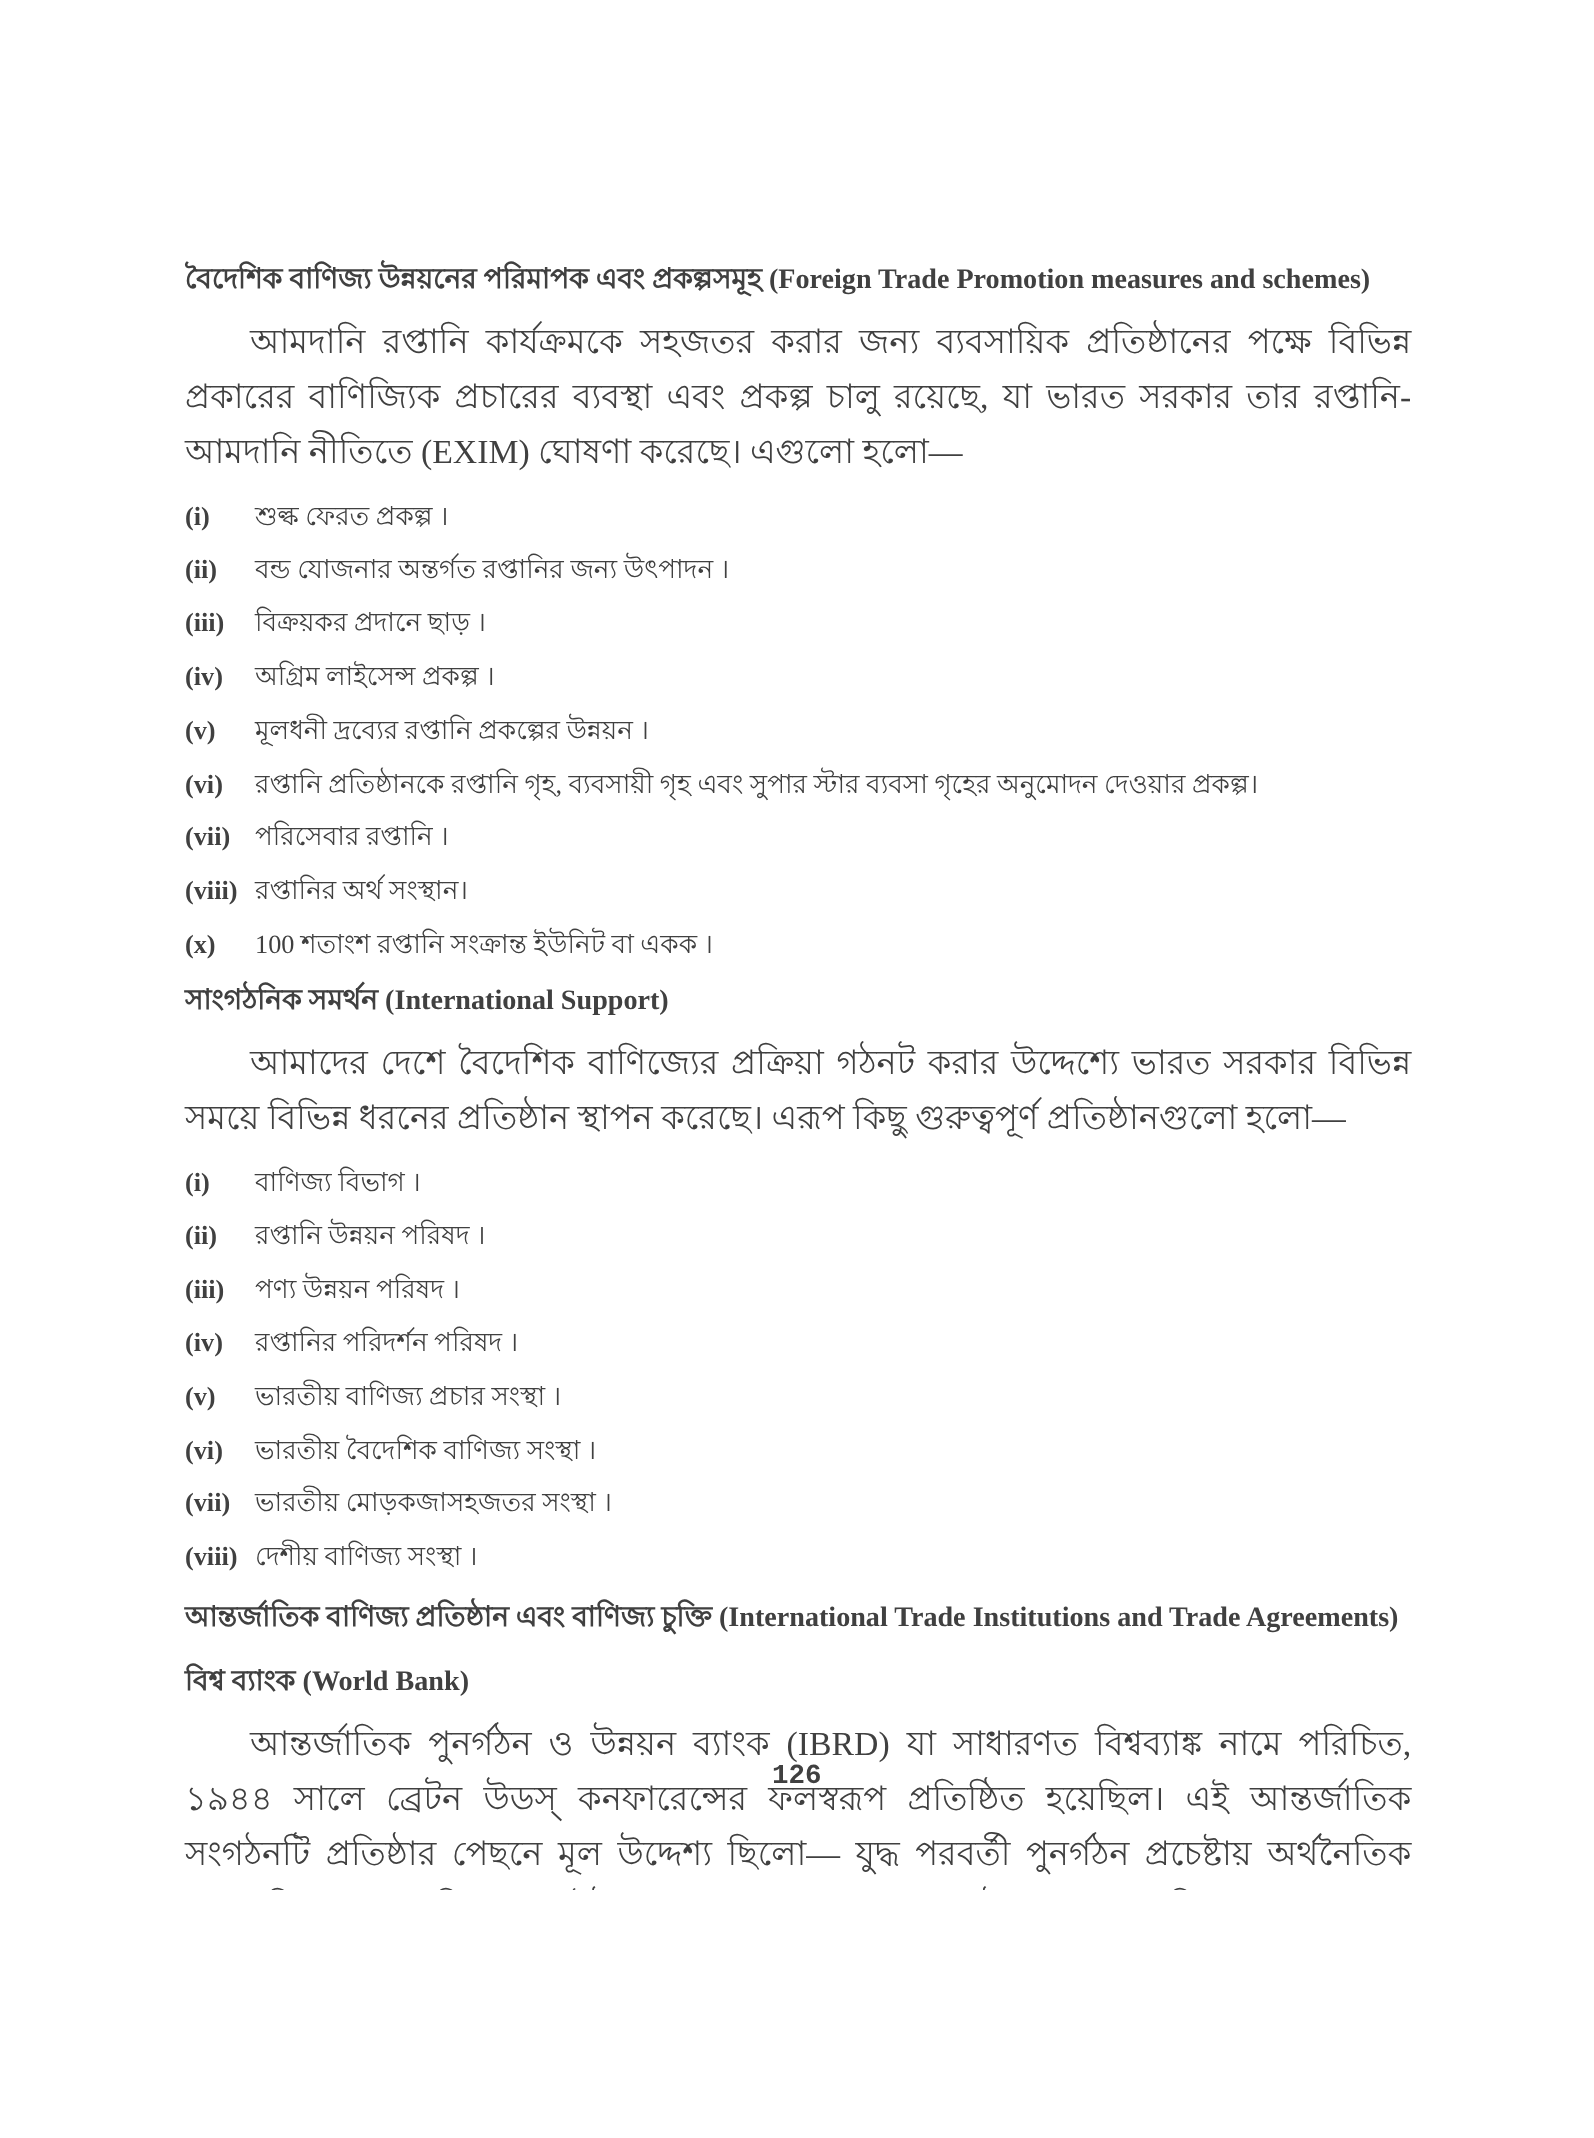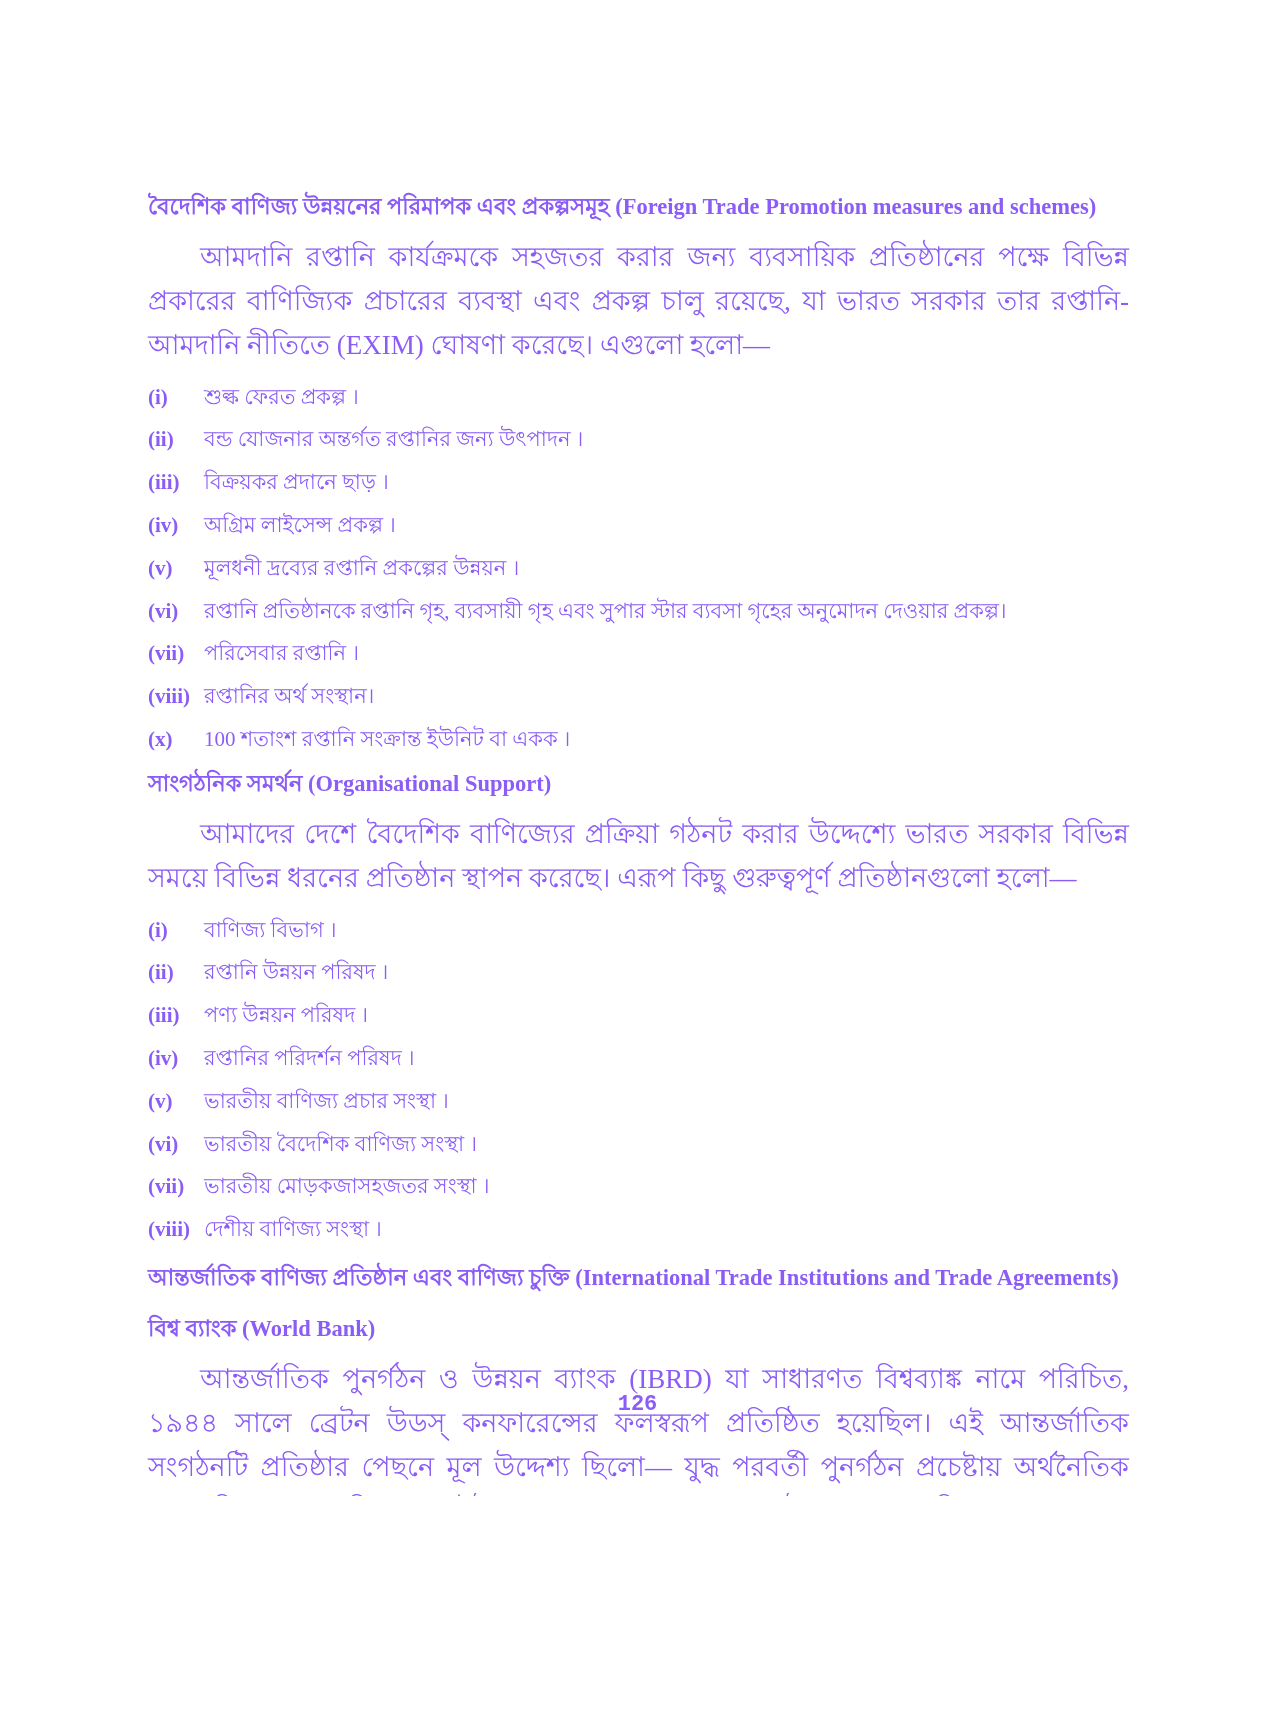--- a/index.html
+++ b/index.html
@@ -1,23 +1,23 @@
 <!DOCTYPE html>
 <html><head>
 <meta charset="utf-8">
 <style>
   * { margin: 0; padding: 0; box-sizing: border-box; }
   html, body { background: #ffffff; }
   .sheet {
     position: relative;
     width: 1275px;
     height: 1496px;
-    margin: 0 auto;
+    margin: 16px auto;
     background: #ffffff;
-    color: #8b5cf6;
+    color: #404040;
     font-family: "Liberation Serif", "DejaVu Serif", serif;
     overflow: hidden;
   }
   .content {
     padding: 192px 146px 0 148px;
   }
   .heading {
     font-size: 22.5px;
     font-weight: bold;
     line-height: 1.35;
@@ -98,21 +98,21 @@
         <div class="list-row">
           <span class="num">(viii)</span>
           <span class="txt">রপ্তানির অর্থ সংস্থান।</span>
         </div>
         <div class="list-row">
           <span class="num">(x)</span>
           <span class="txt">100 শতাংশ রপ্তানি সংক্রান্ত ইউনিট বা একক ।</span>
         </div>
       </div>
 
-    <h2 class="heading">সাংগঠনিক সমর্থন (Organisational Support)</h2>
+    <h2 class="heading">সাংগঠনিক সমর্থন (International Support)</h2>
 
     <p class="para">আমাদের দেশে বৈদেশিক বাণিজ্যের প্রক্রিয়া গঠনট করার উদ্দেশ্যে ভারত সরকার বিভিন্ন সময়ে বিভিন্ন ধরনের প্রতিষ্ঠান স্থাপন করেছে। এরূপ কিছু গুরুত্বপূর্ণ প্রতিষ্ঠানগুলো হলো—</p>
 
     <div class="list">
         <div class="list-row">
           <span class="num">(i)</span>
           <span class="txt">বাণিজ্য বিভাগ ।</span>
         </div>
         <div class="list-row">
           <span class="num">(ii)</span>

